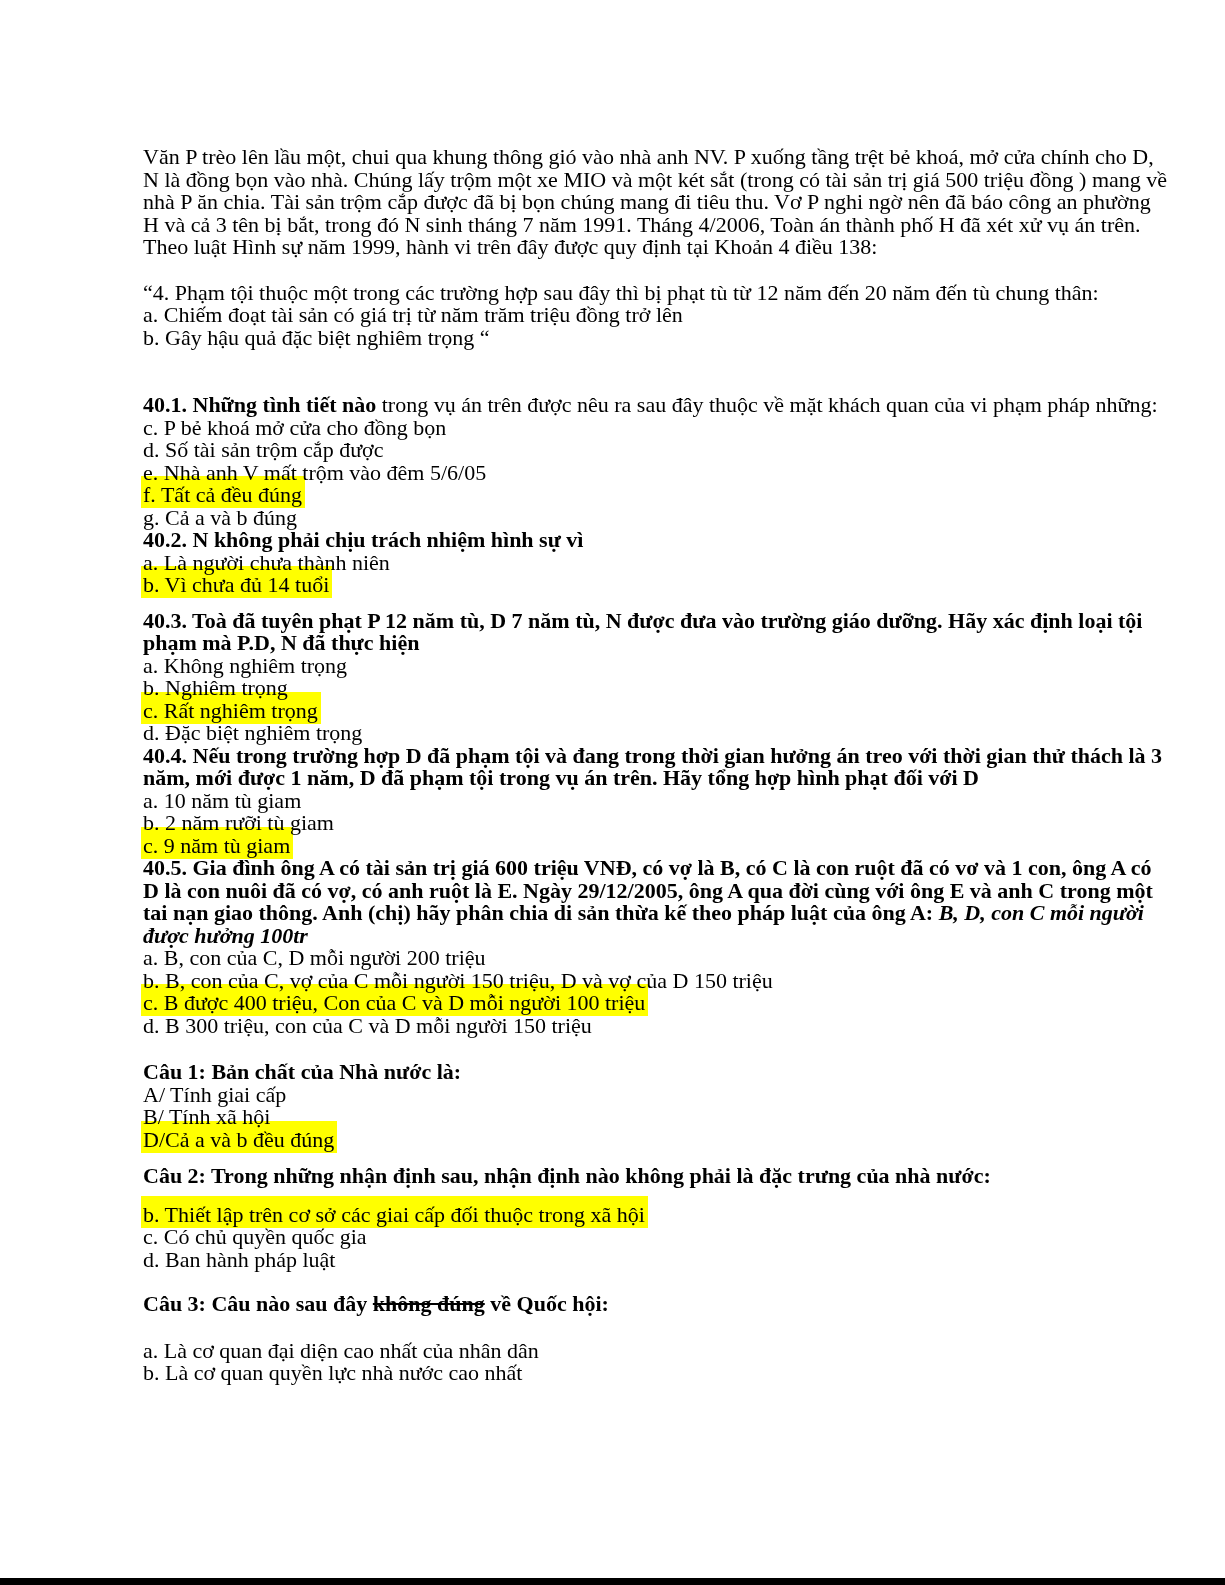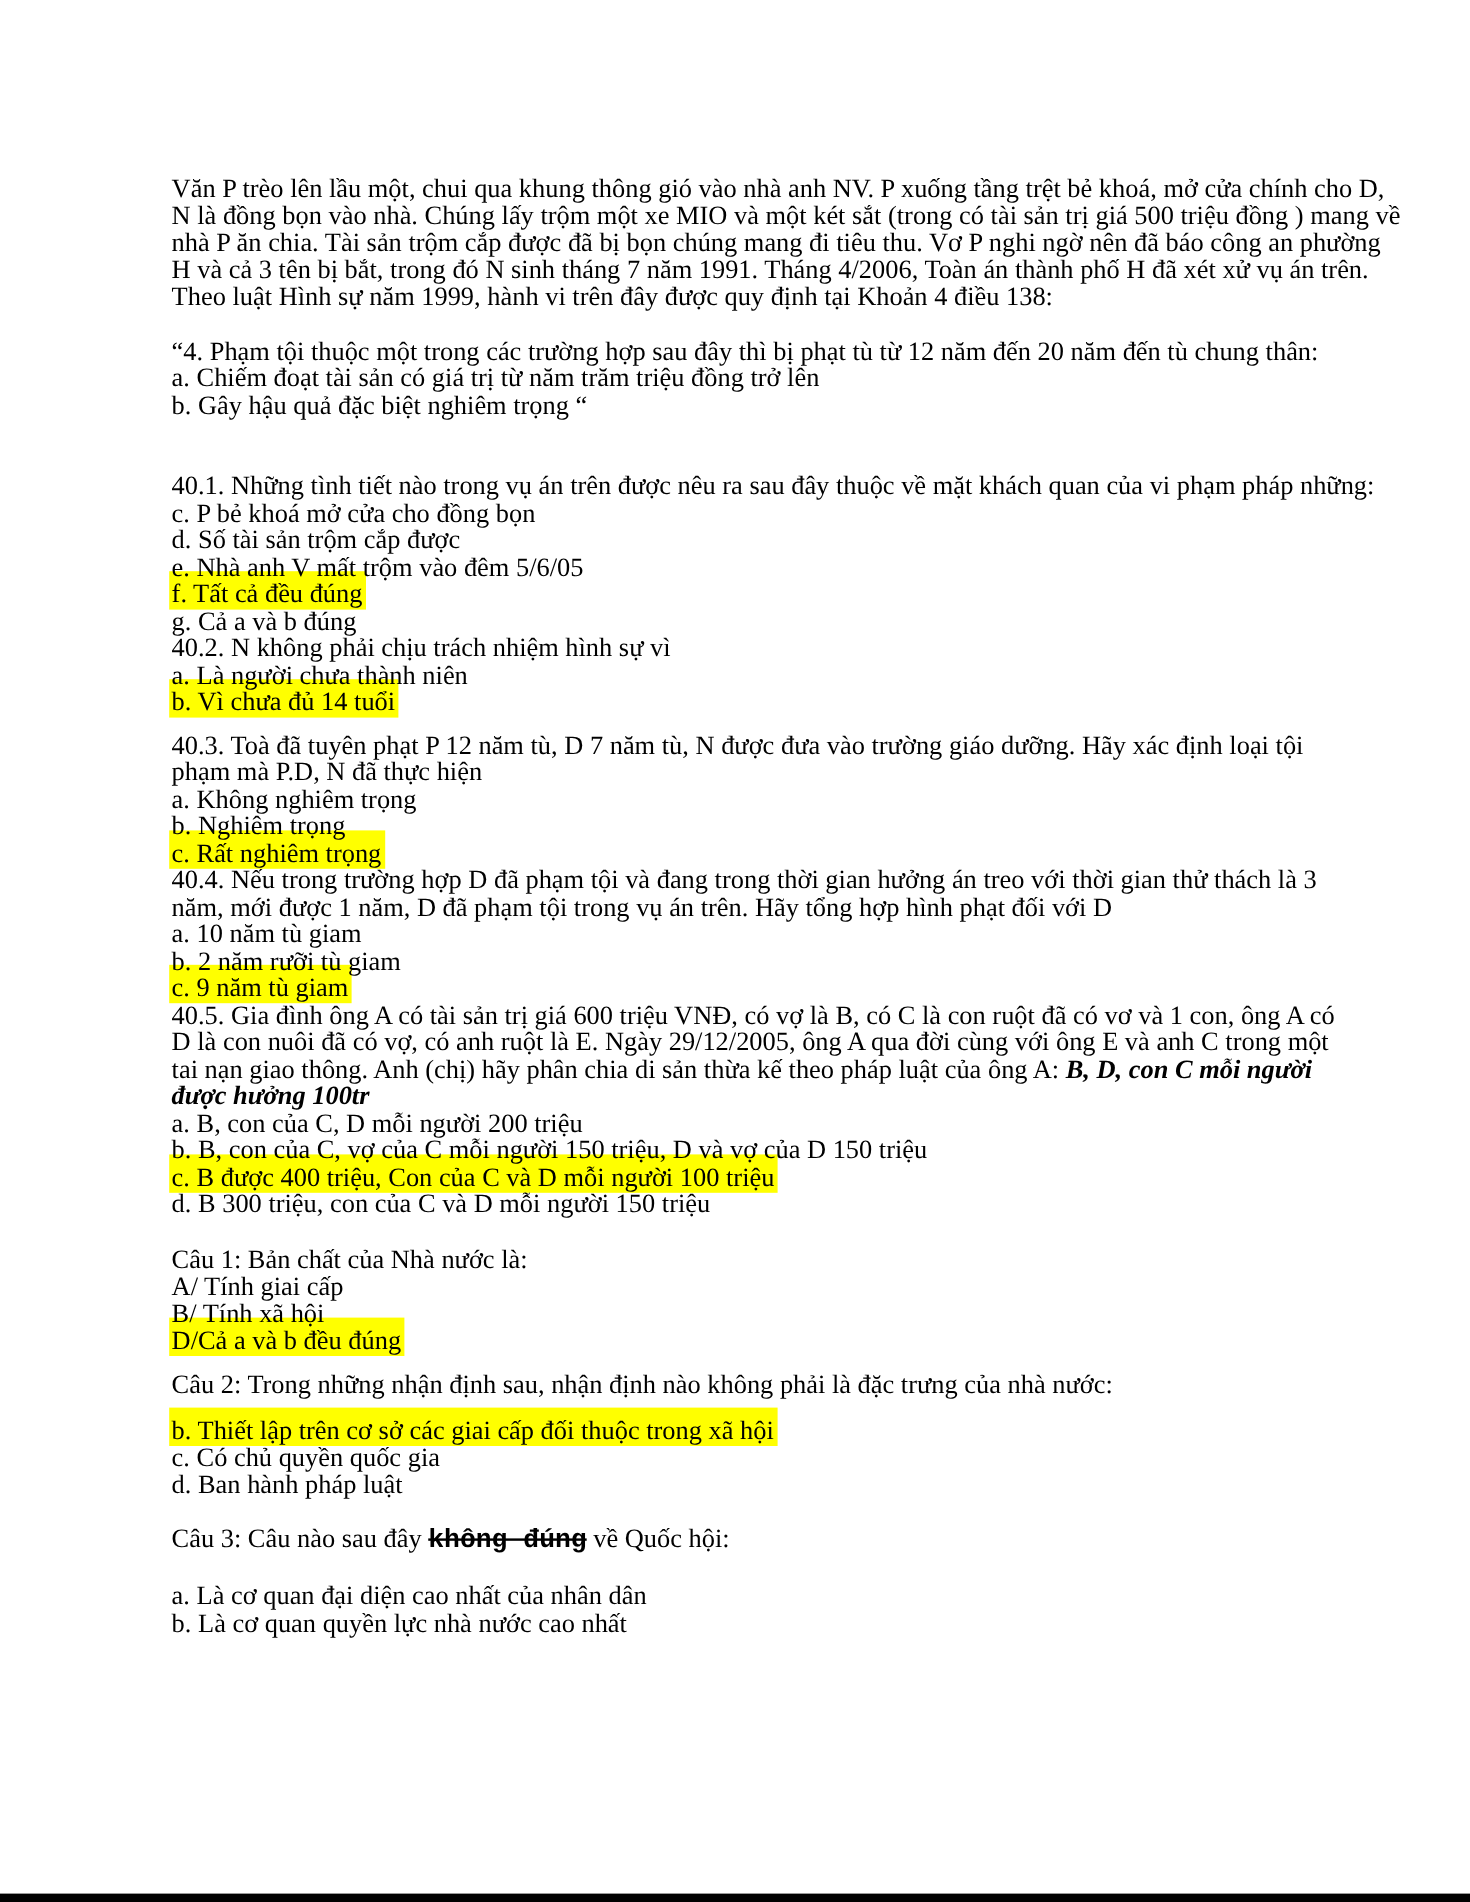--- a/index.html
+++ b/index.html
@@ -15,23 +15,23 @@
     position: absolute;
     left: 143px; top: 146px;
     width: 965px;
     font-size: 22px;
     line-height: 22.5px;
   }
   .block { }
   .line { white-space: pre; }
   .spacer { width: 100%; }
   
-  .s-b  { font-weight: normal; }
+  .s-b  { font-weight: bold; }
   .s-bi { font-weight: bold; font-style: italic; }
-  .s-bs { font-weight: bold; text-decoration: line-through; font-family: Liberation Mono, monospace; }
+  .s-bs { font-weight: bold; text-decoration: line-through; }
   .s-hl { position: relative; }
   .s-hl::before {
     content: "";
     position: absolute;
     left: -2px; right: -3px; top: -6px; bottom: -1px;
     background: #ffff00;
     z-index: -1;
   }
   .bottom-bar {
     position: absolute;
@@ -71,20 +71,21 @@
       <div class="line"><span>a. Là người chưa thành niên</span></div>
       <div class="line"><span class="s-hl">b. Vì chưa đủ 14 tuổi</span></div>
     </div>
     <div class="spacer" style="height: 13px;"></div>
     <div class="block question">
       <div class="line"><span class="s-b">40.3. Toà đã tuyên phạt P 12 năm tù, D 7 năm tù, N được đưa vào trường giáo dưỡng. Hãy xác định loại tội</span></div>
       <div class="line"><span class="s-b">phạm mà P.D, N đã thực hiện</span></div>
       <div class="line"><span>a. Không nghiêm trọng</span></div>
       <div class="line"><span>b. Nghiêm trọng</span></div>
       <div class="line"><span class="s-hl">c. Rất nghiêm trọng</span></div>
+      <div class="line"><span>d. Đặc biệt nghiêm trọng</span></div>
     </div>
     <div class="block question">
       <div class="line"><span class="s-b">40.4. Nếu trong trường hợp D đã phạm tội và đang trong thời gian hưởng án treo với thời gian thử thách là 3</span></div>
       <div class="line"><span class="s-b">năm, mới được 1 năm, D đã phạm tội trong vụ án trên. Hãy tổng hợp hình phạt đối với D</span></div>
       <div class="line"><span>a. 10 năm tù giam</span></div>
       <div class="line"><span>b. 2 năm rưỡi tù giam</span></div>
       <div class="line"><span class="s-hl">c. 9 năm tù giam</span></div>
     </div>
     <div class="block question">
       <div class="line"><span class="s-b">40.5. Gia đình ông A có tài sản trị giá 600 triệu VNĐ, có vợ là B, có C là con ruột đã có vơ và 1 con, ông A có</span></div>

